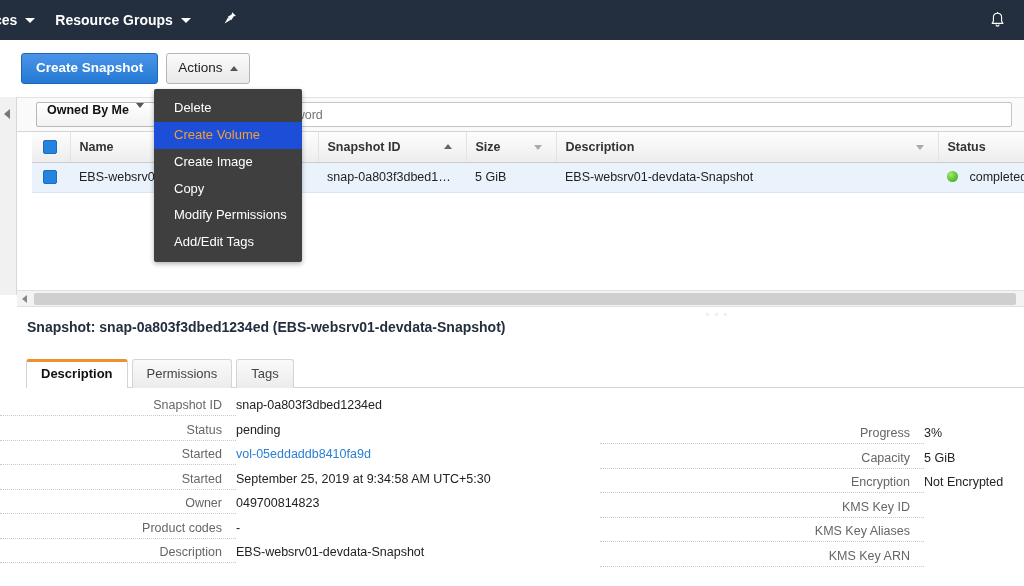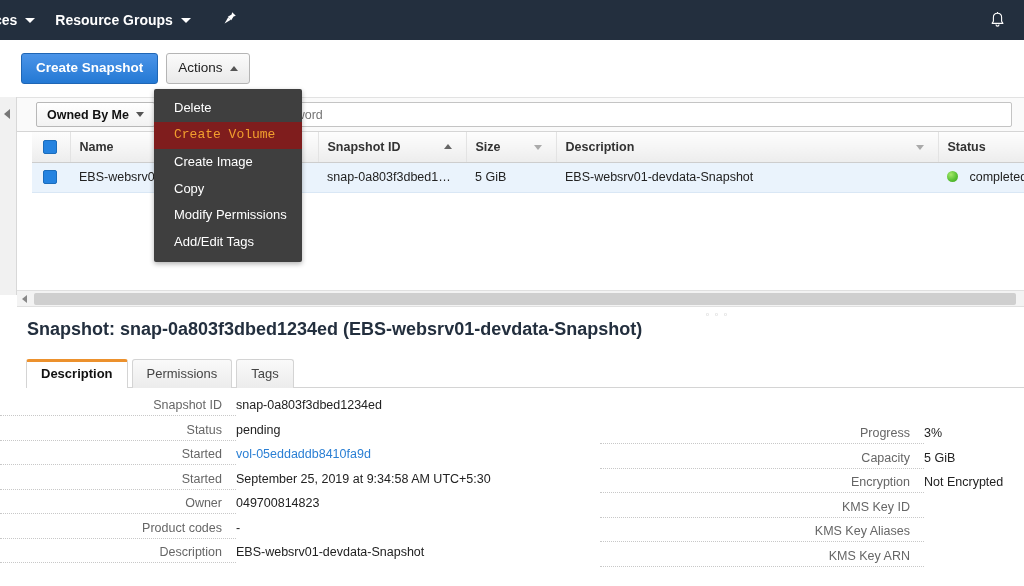--- a/index.html
+++ b/index.html
@@ -63,21 +63,21 @@
   .filterbar {
     position: absolute; left: 0; top: 97px; width: 1024px; height: 35px;
     background: #fafafa; border-top: 1px solid #e2e2e2;
     border-bottom: 1px solid #d5d5d5;
     display: flex; align-items: center; padding-left: 36px; gap: 0;
   }
   .select-box {
     background: linear-gradient(to bottom, #ffffff 0%, #f2f2f2 100%);
     border: 1px solid #b8b8b8; border-radius: 2px;
     height: 25px; padding: 0 10px; font-size: 12.5px; color: #111;
-    display: flex; align-items: center; gap: 7px; cursor: pointer;
+    display: flex; align-items: flex-start; gap: 7px; cursor: pointer;
     font-weight: bold;
   }
   .caret-down {
     display: inline-block; width: 0; height: 0;
     border-left: 4.5px solid transparent; border-right: 4.5px solid transparent;
     border-top: 5px solid #555;
   }
   .search-box {
     flex: 1; height: 25px; margin-left: 6px; margin-right: 12px;
     background: #ffffff; border: 1px solid #c4c4c4; border-radius: 2px;
@@ -159,21 +159,21 @@
     border-right: 5px solid #888;
   }
   .grip {
     position: absolute; left: 706px; top: 310px;
     font-size: 8px; color: #b9b9b9; letter-spacing: 2px;
   }
 
   
   .detail-title {
     position: absolute; left: 27px; top: 319px;
-    font-size: 18px; font-weight: bold; color: #232f3e;
+    font-size: 14px; font-weight: bold; color: #232f3e;
   }
   .tabs {
     position: absolute; left: 26px; top: 358px; width: 998px; height: 30px;
     border-bottom: 1px solid #d4d4d4;
     display: flex; align-items: flex-end; gap: 4px;
   }
   .tab {
     font-size: 13px; color: #444; padding: 6px 14px 7px 14px;
     background: linear-gradient(to bottom, #fafafa 0%, #ececec 100%);
     border: 1px solid #d4d4d4; border-bottom: none;
@@ -207,21 +207,21 @@
   .menu {
     position: absolute; left: 154px; top: 89px; width: 148px;
     background: #3f3f3f; border-radius: 2px;
     padding: 6px 0 6px 0; z-index: 50;
     box-shadow: 0 2px 5px rgba(0,0,0,.3);
   }
   .menu-item {
     font-size: 13px; color: #ffffff; padding: 4px 0 4px 20px;
     cursor: pointer; white-space: nowrap; line-height: 1.45;
   }
-  .menu-item.hl { background: #7f1d1d; color: #f29f2e; font-family: Liberation Mono, monospace; }
+  .menu-item.hl { background: #1d4ed8; color: #f29f2e; }
 </style>
 </head>
 <body>
 
 <div class="topnav">
   <div class="nav-item nav-services">
     <span>ces</span>
     <span class="nav-caret"></span>
   </div>
   <div class="nav-item">

